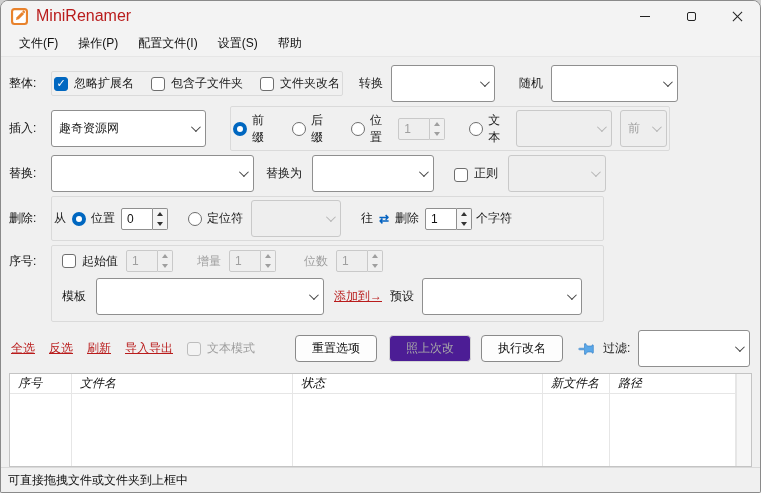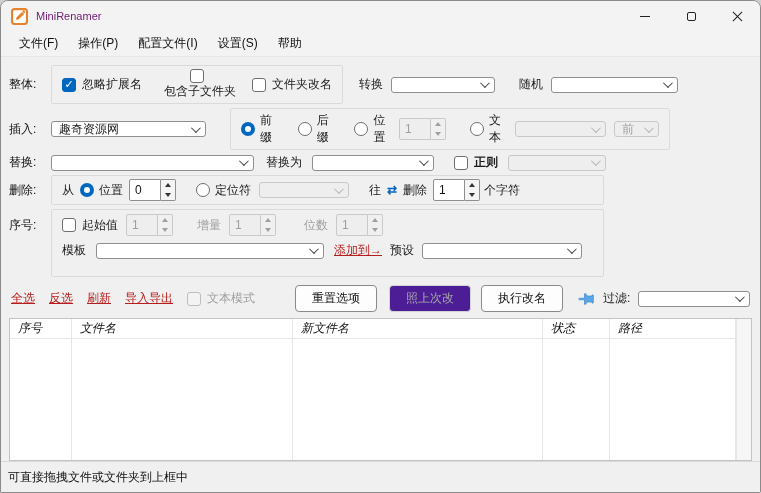--- a/index.html
+++ b/index.html
@@ -4,41 +4,41 @@
 <style>
   * { margin:0; padding:0; box-sizing:border-box; }
   html,body { background:#cfcfcf; font-family:"Liberation Sans", sans-serif; }
   .window { width:761px; height:493px; background:#f0f0f0; border:1px solid #8a8a8a;
             border-radius:8px 8px 2px 2px; overflow:hidden; display:flex; flex-direction:column;
             font-size:12px; color:#1a1a1a; }
 
   
   .titlebar { height:30px; background:#f3f3f3; display:flex; align-items:center; padding-left:10px; flex:0 0 auto; }
   .app-icon { width:17px; height:17px; margin-right:8px; display:inline-flex; }
-  .title { font-size:11px; color:#701a75; }
+  .title { font-size:16px; color:#b91c1c; }
   .winbtns { margin-left:auto; display:flex; height:30px; }
   .winbtn { width:46px; height:30px; display:flex; align-items:center; justify-content:center; background:transparent; border:none; cursor:default; }
   .glyph-min { width:10px; height:1px; background:#222; display:block; }
   .glyph-max { width:9px; height:9px; border:1px solid #222; border-radius:2px; display:block; }
   .glyph-close { position:relative; width:11px; height:11px; display:block; }
   .glyph-close::before,.glyph-close::after { content:""; position:absolute; left:-1px; top:5px; width:13px; height:1px; background:#222; }
   .glyph-close::before { transform:rotate(45deg); } .glyph-close::after { transform:rotate(-45deg); }
 
   
   .menubar { height:26px; background:#f3f3f3; display:flex; align-items:center; padding-left:8px; gap:0; border-bottom:1px solid #e6e6e6; flex:0 0 auto; }
   .menu-item { padding:4px 10px; font-size:12px; color:#111; }
 
   
   .controls { padding:8px 8px 0 8px; flex:0 0 auto; }
   .row { display:flex; align-items:center; margin-bottom:4px; }
   .lbl { width:42px; flex:0 0 auto; color:#111; }
-  .grp { border:1px solid #dadada; border-radius:2px; display:flex; align-items:center; padding:3px 10px; }
+  .grp { border:1px solid #dadada; border-radius:2px; display:flex; align-items:center; padding:3px 2px; }
 
   .combo { display:inline-flex; align-items:center; background:#fff; border:1px solid #8f8f8f;
-           border-radius:3px; height:16px; padding:0 7px;justify-content:flex-end; }
+           border-radius:3px; height:37px; padding:0 7px;justify-content:flex-end; }
   .combo .ctext { flex:1; white-space:nowrap; overflow:hidden; }
   .chev { width:7px; height:7px; border-right:1.4px solid #444; border-bottom:1.4px solid #444;
           transform:rotate(45deg) translateY(-2px); flex:0 0 auto; margin-left:6px; }
   .combo.dis { background:#eeeeee; border-color:#c9c9c9; color:#9f9f9f; }
   .combo.dis .chev { border-color:#b5b5b5; }
 
   .spin { display:inline-flex; height:22px; }
   .spin input { width:32px; height:22px; border:1px solid #8f8f8f; border-radius:2px 0 0 2px; padding:0 5px; font-size:12px; font-family:inherit; background:#fff; color:#111; }
   .spin .arrs { width:15px; display:flex; flex-direction:column; border:1px solid #8f8f8f; border-left:none; border-radius:0 2px 2px 0; background:#f4f4f4; }
   .spin .arrs span { flex:1; display:flex; align-items:center; justify-content:center; }
@@ -68,21 +68,21 @@
 
   
   .tablewrap { margin:0 8px; border:1px solid #c4c4c4; background:#fff; flex:1 1 auto; display:grid;
                grid-template-columns:62px 221px 250px 67px 126px 1fr; overflow:hidden; }
   .tcol { border-right:1px solid #e6e6e6; display:flex; flex-direction:column; }
   .tcol:nth-child(5) { border-right:1px solid #e6e6e6; }
   .thead { height:20px; display:flex; align-items:center; padding:0 8px; border-bottom:1px solid #e6e6e6; background:#fff; color:#111;font-style:italic; }
   .sbtrack { background:#f6f6f6; border-left:1px solid #e6e6e6; }
 
   
-  .statusbar { height:31px; background:#f0f0f0; border-top:1px solid #d9d9d9; display:flex; align-items:center; padding:0 7px; flex:0 0 auto; color:#111; }
+  .statusbar { height:25px; background:#f0f0f0; border-top:1px solid #d9d9d9; display:flex; align-items:center; padding:0 7px; flex:0 0 auto; color:#111; }
 
   .ml4{margin-left:4px} .ml6{margin-left:6px} .ml8{margin-left:8px} .ml10{margin-left:10px}
   .ml12{margin-left:12px} .ml14{margin-left:14px} .ml16{margin-left:16px} .ml20{margin-left:20px}
   .ml24{margin-left:24px} .ml28{margin-left:28px} .ml40{margin-left:40px}
 </style>
 </head>
 <body>
 
 <div class="window">
 
@@ -118,21 +118,21 @@
 
   <div class="controls">
 
     <div class="row">
       <span class="lbl">整体:</span>
       <div class="grp" style="width:292px; justify-content:space-between;">
         <span style="display:inline-flex;align-items:center;">
           <span class="cb on"></span>
           <span class="cblbl">忽略扩展名</span>
         </span>
-        <span style="display:inline-flex;align-items:center;flex-direction:column;">
+        <span style="display:inline-flex;align-items:center;">
           <span class="cb"></span>
           <span class="cblbl">包含子文件夹</span>
         </span>
         <span style="display:inline-flex;align-items:center;">
           <span class="cb"></span>
           <span class="cblbl">文件夹改名</span>
         </span>
       </div>
       <span class="ml16">转换</span>
       <span class="combo ml8" style="width:104px;">
@@ -195,21 +195,21 @@
       <span class="lbl">替换:</span>
       <span class="combo" style="width:203px;">
         <span class="ctext"></span>
         <span class="chev"></span>
       </span>
       <span class="ml12">替换为</span>
       <span class="combo ml10" style="width:122px;">
         <span class="ctext"></span>
         <span class="chev"></span>
       </span>
-      <span class="ml20" style="display:inline-flex;align-items:center;font-weight:bold;">
+      <span class="ml20" style="display:inline-flex;align-items:flex-end;">
         <span class="cb"></span>
         <span class="cblbl">正则</span>
       </span>
       <span class="combo dis ml10" style="width:98px;">
         <span class="ctext"></span>
         <span class="chev"></span>
       </span>
     </div>
 
     <div class="row">
@@ -294,21 +294,21 @@
             <span class="arrs">
                 <span>
                   <i class="tri-up"></i>
                 </span>
                 <span>
                   <i class="tri-dn"></i>
                 </span>
               </span>
           </span>
         </div>
-        <div class="row" style="margin-bottom:13px;">
+        <div class="row" style="margin-bottom:2px;">
           <span>模板</span>
           <span class="combo ml10" style="width:228px;">
             <span class="ctext"></span>
             <span class="chev"></span>
           </span>
           <span class="link ml10">添加到→</span>
           <span class="ml8">预设</span>
           <span class="combo ml8" style="width:160px;">
             <span class="ctext"></span>
             <span class="chev"></span>
@@ -343,24 +343,24 @@
   </div>
 
   <div class="tablewrap">
     <div class="tcol">
       <div class="thead">序号</div>
     </div>
     <div class="tcol">
       <div class="thead">文件名</div>
     </div>
     <div class="tcol">
+      <div class="thead">状态</div>
+    </div>
+    <div class="tcol">
       <div class="thead">新文件名</div>
-    </div>
-    <div class="tcol">
-      <div class="thead">状态</div>
     </div>
     <div class="tcol">
       <div class="thead">路径</div>
     </div>
     <div class="sbtrack"></div>
   </div>
 
   <div class="statusbar">
     <span>可直接拖拽文件或文件夹到上框中</span>
   </div>

